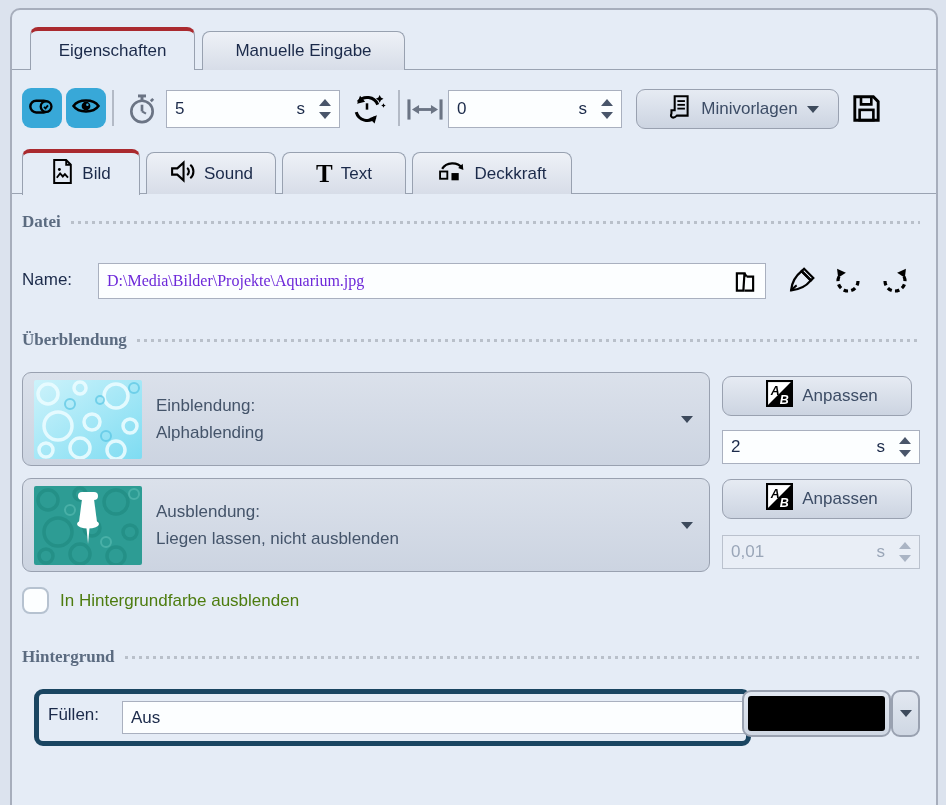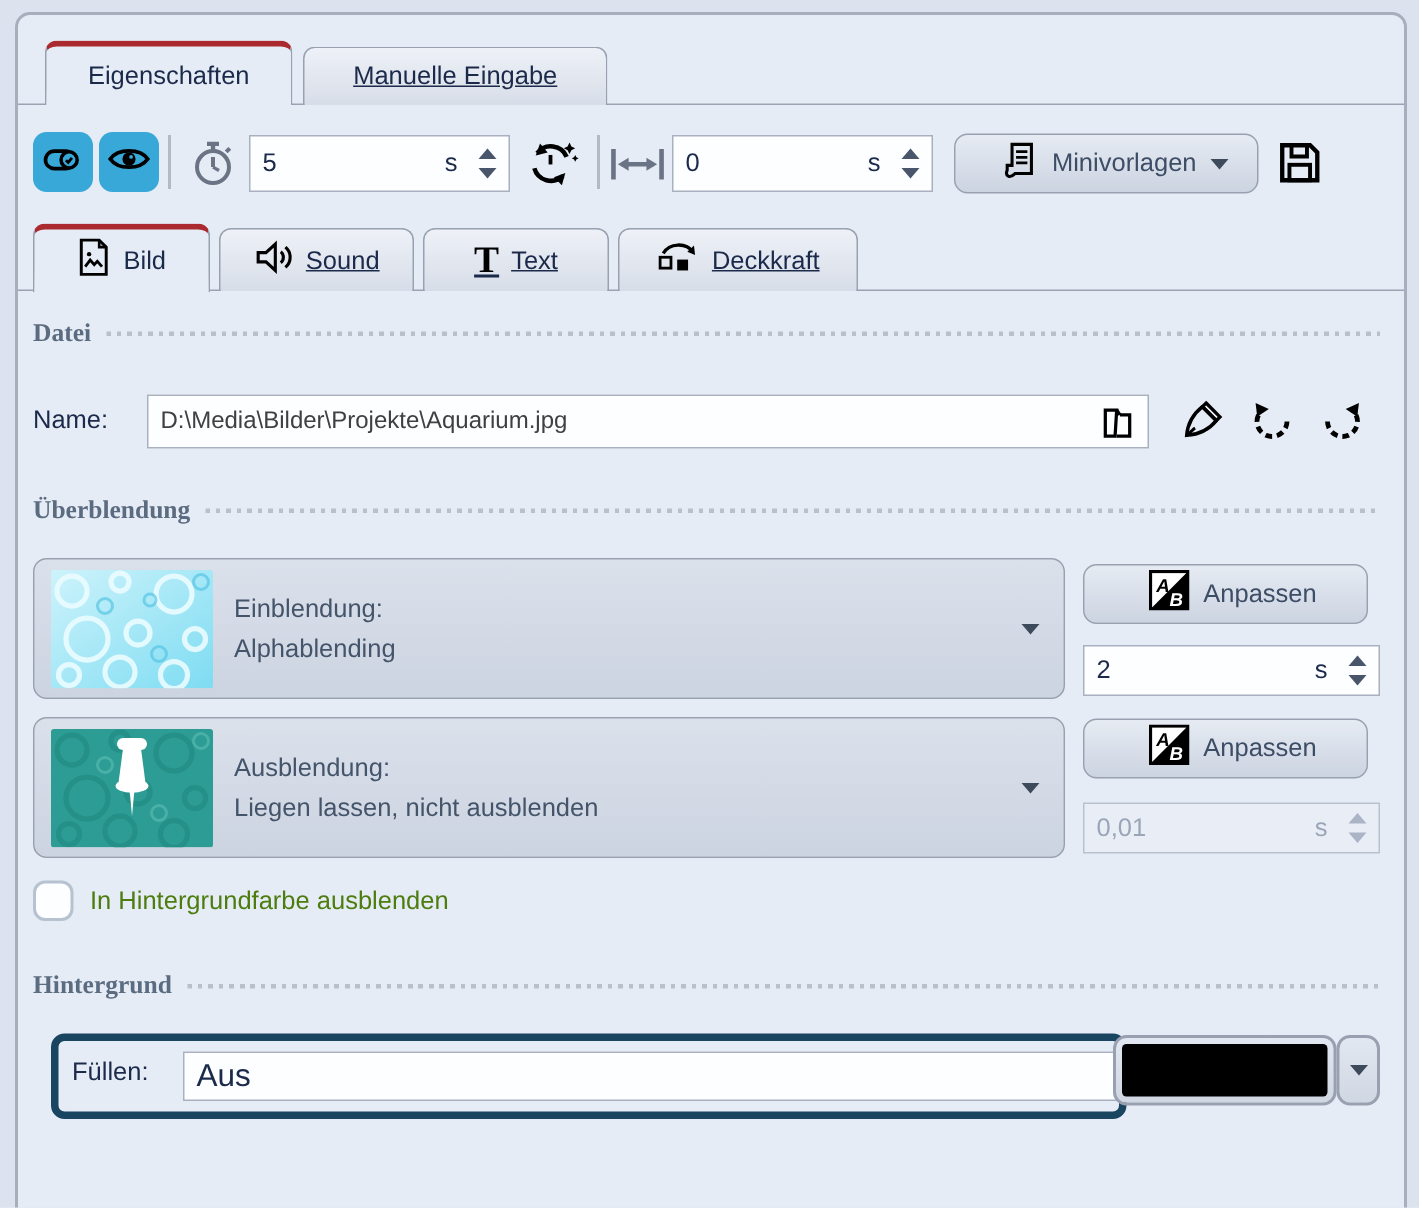--- a/index.html
+++ b/index.html
@@ -20,21 +20,21 @@
   .hline1 { top:69px; }
   .hline2 { top:193px; }
 
   
   .tab {
     position:absolute; display:flex; align-items:center; justify-content:center;
     border:1px solid #98a1b0; border-bottom:none; border-radius:8px 8px 0 0;
     font-size:17px; color:#1b2a4a; gap:8px;
   }
   .tab.active { background:#e5ecf6; border-top:4px solid #aa2a2f; z-index:3; }
-  .tab.inactive { background:linear-gradient(#eef1f7,#d7dde8); z-index:2;text-decoration:underline; }
+  .tab.inactive { background:linear-gradient(#eef1f7,#d7dde8); z-index:2; }
   .tab-props { left:30px; top:27px; width:165px; height:43px; }
   .tab-manual { left:202px; top:31px; width:203px; height:39px; }
 
   
   .tool-btn-blue {
     position:absolute; width:40px; height:40px; top:88px;
     background:#38a8d8; border-radius:9px; display:flex; align-items:center; justify-content:center;
   }
   .vsep { position:absolute; width:2px; height:36px; top:90px; background:#b3bac6; }
   .icon-abs { position:absolute; display:flex; align-items:center; justify-content:center; }
@@ -72,21 +72,21 @@
   .sect { position:absolute; left:22px; width:898px; display:flex; align-items:center; gap:10px;font-family:Liberation Serif, serif; }
   .sect .sect-title { font-size:17px; font-weight:bold; color:#5b6b80; white-space:nowrap; }
   .sect .dots { flex:1; height:3px;
     background:repeating-linear-gradient(to right,#b9c0ca 0,#b9c0ca 3px,transparent 3px,transparent 7px); }
 
   
   .name-label { position:absolute; left:22px; top:270px; font-size:17px; }
   .name-input {
     position:absolute; left:98px; top:263px; width:668px; height:36px;
     background:#fcfeff; border:1px solid #a9b0bf; display:flex; align-items:center;
-    font-size:16px; color:#404040; padding-left:8px;
+    font-size:16px; color:#6d28d9; padding-left:8px;font-family:Liberation Serif, serif;
   }
   .name-input .path-text { flex:1; white-space:nowrap; overflow:hidden; }
   .inline-icon-btn { position:absolute; display:flex; align-items:center; justify-content:center; }
 
   
   .big-drop {
     position:absolute; left:22px; width:688px; height:94px;
     background:linear-gradient(#dbe1eb,#ccd4e1);
     border:1.5px solid #99a1b0; border-radius:9px;
   }
@@ -105,21 +105,21 @@
 
   
   .fill-group {
     position:absolute; left:34px; top:689px; width:717px; height:57px;
     border:5px solid #1a4561; border-radius:9px; background:#e5ecf6;
   }
   .fill-label { position:absolute; left:9px; top:11px; font-size:17px; color:#1b2a4a; }
   .fill-select {
     position:absolute; left:83px; top:7px; width:694px; height:33px;
     background:#fcfeff; border:1px solid #a9b0bf; display:flex; align-items:center;
-    font-size:21px; padding-left:8px;
+    font-size:17px; padding-left:8px;
   }
   .fill-select .chev { position:absolute; right:14px; }
   .swatch {
     position:absolute; left:742px; top:690px; width:149px; height:47px;
     border:2px solid #99a1b0; border-radius:9px; background:linear-gradient(#e2e8f1,#cfd7e3);
   }
   .swatch .swatch-color { position:absolute; left:4px; top:4px; right:4px; bottom:4px; border-radius:3px; }
   .swatch-arrow {
     position:absolute; left:891px; top:690px; width:29px; height:47px;
     border:2px solid #99a1b0; border-radius:9px; background:linear-gradient(#e2e8f1,#cfd7e3);

